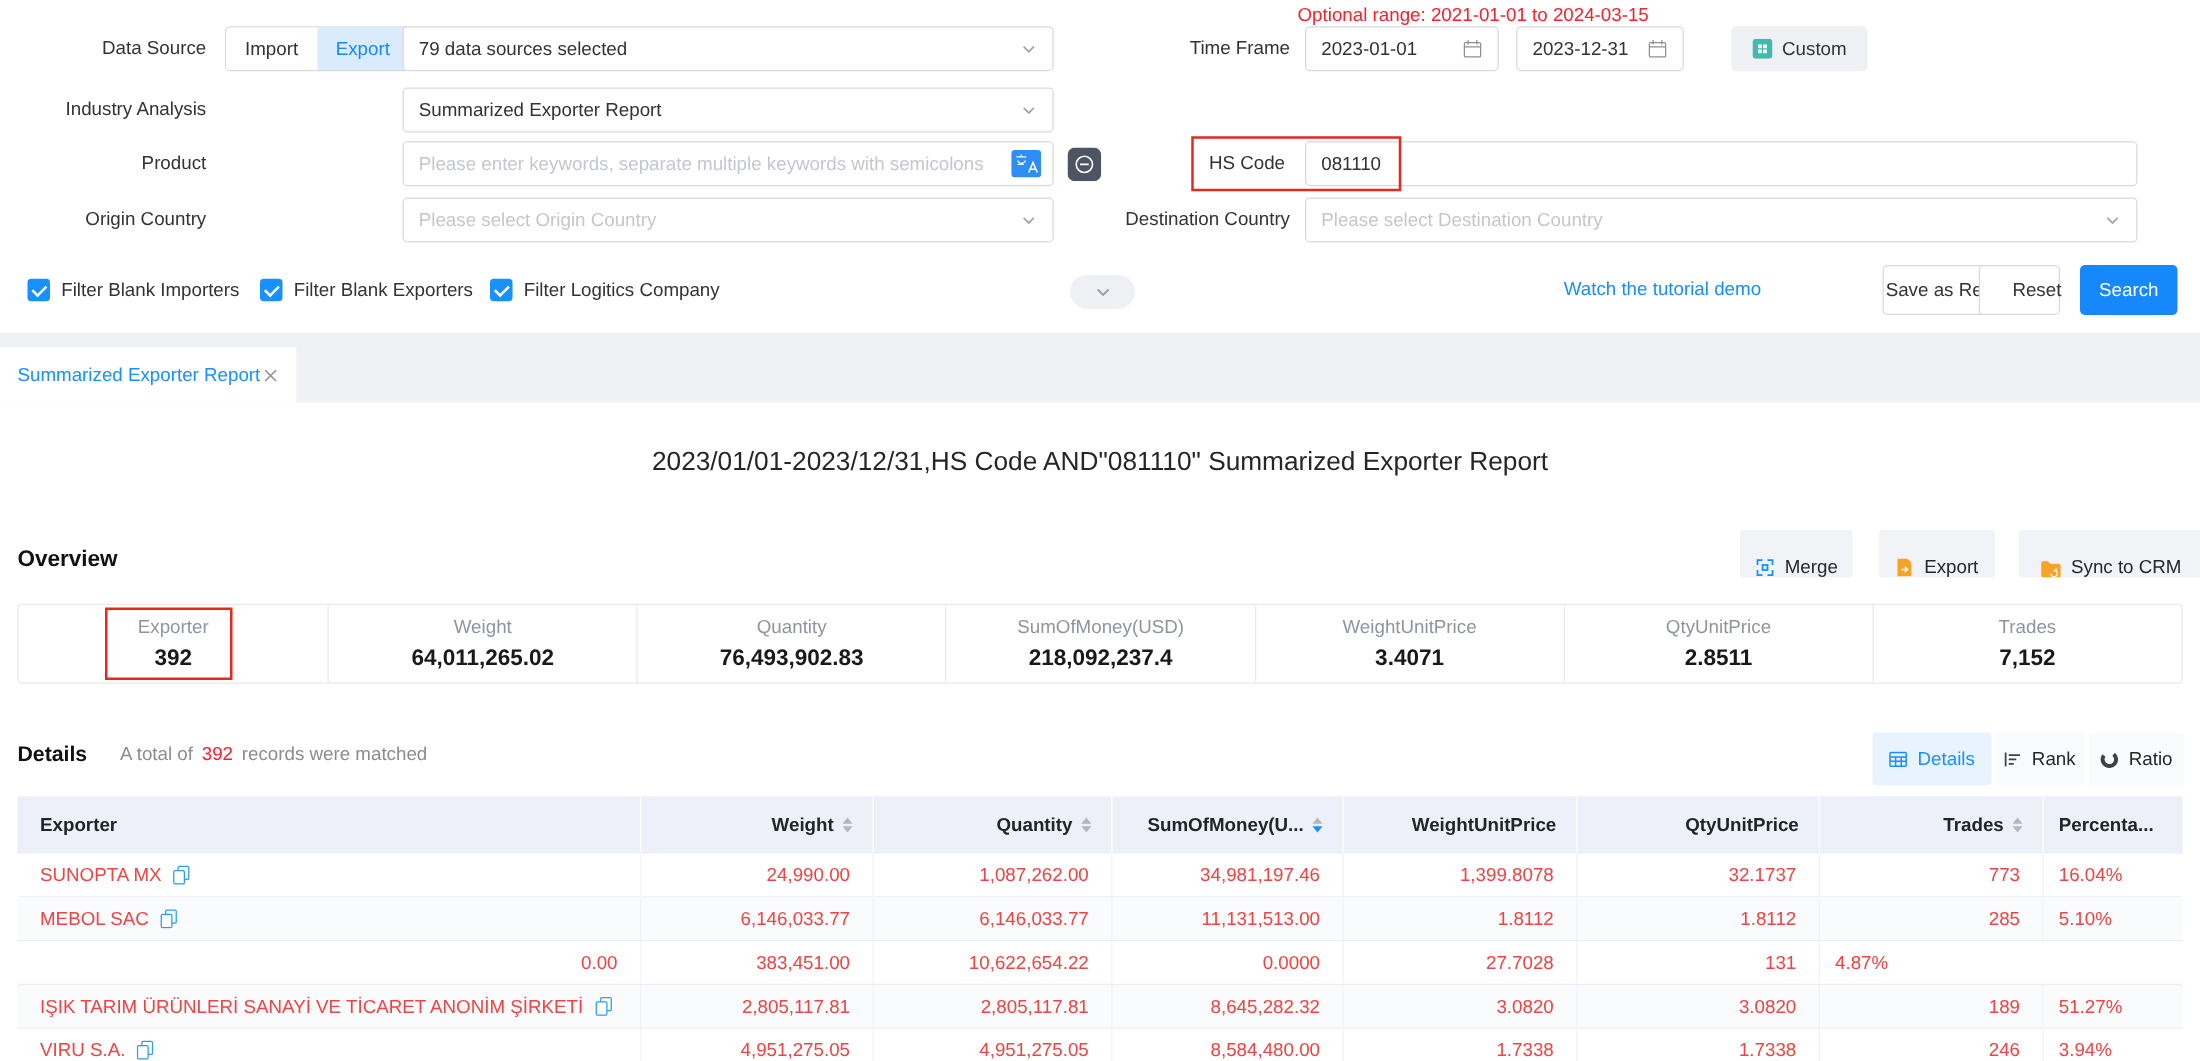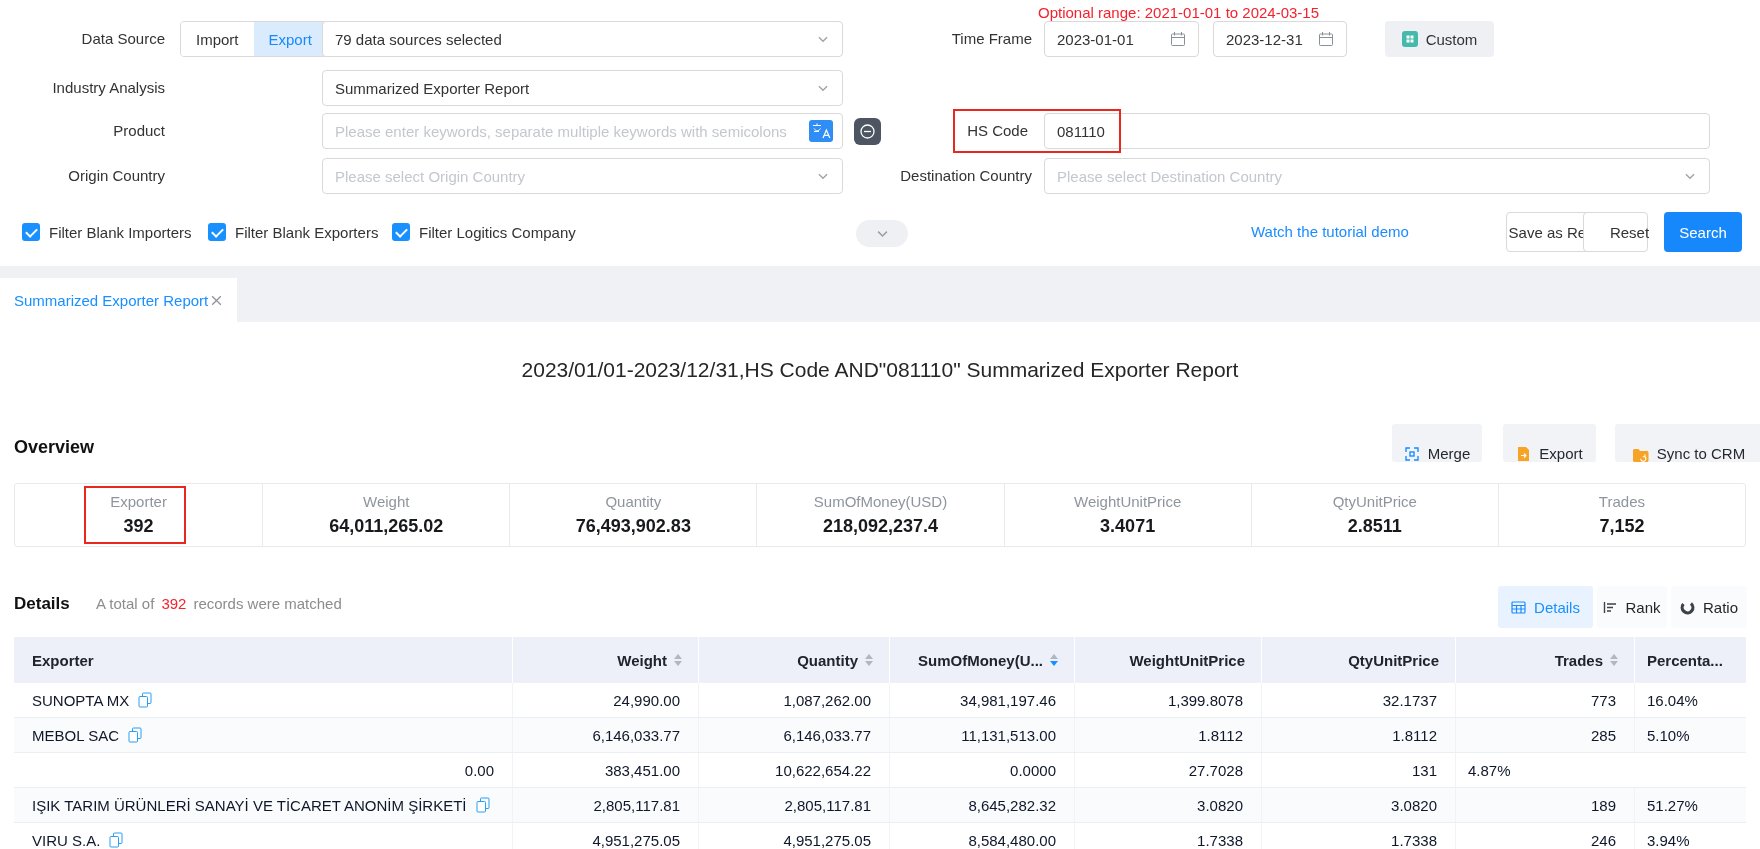--- a/index.html
+++ b/index.html
@@ -81,21 +81,21 @@
   .th.last { padding-left:12px; }
   .carets { display:inline-flex; flex-direction:column; gap:2px; margin-left:7px; cursor:pointer; }
   .caret-up { width:0; height:0; border-left:4px solid transparent; border-right:4px solid transparent; border-bottom:5px solid #b2b6bf; }
   .caret-down { width:0; height:0; border-left:4px solid transparent; border-right:4px solid transparent; border-top:5px solid #b2b6bf; }
   .caret-down.on { border-top-color:#1890ff; }
 
   #tbody { left:14px; top:683px; width:1732px; }
   .tr { display:grid; grid-template-columns:498px 186px 191px 185px 187px 194px 179px 112px;
     height:35px; border-bottom:1px solid #ebeef2; background:#fff; }
   .tr:nth-child(even) { background:#fafbfc; }
-  .td { display:flex; align-items:center; font-size:15px; color:#0f172a; overflow:hidden; white-space:nowrap; }
+  .td { display:flex; align-items:center; font-size:15px; color:#ef4444; overflow:hidden; white-space:nowrap; }
   .td + .td { border-left:1px solid #f2f3f6; }
   .td.name { padding-left:18px; gap:9px; }
   .td.num { justify-content:flex-end; padding-right:18px; }
   .td.pct { padding-left:12px; }
   .copy { display:flex; flex:0 0 auto; cursor:pointer; }
 </style>
 </head>
 <body>
 
 <div id="stage">

